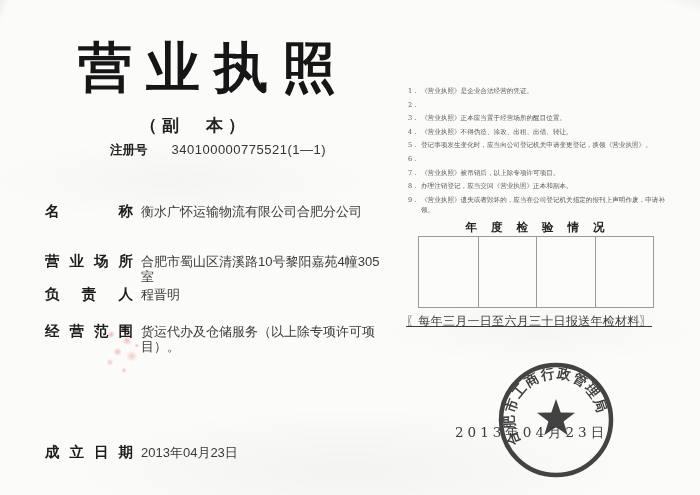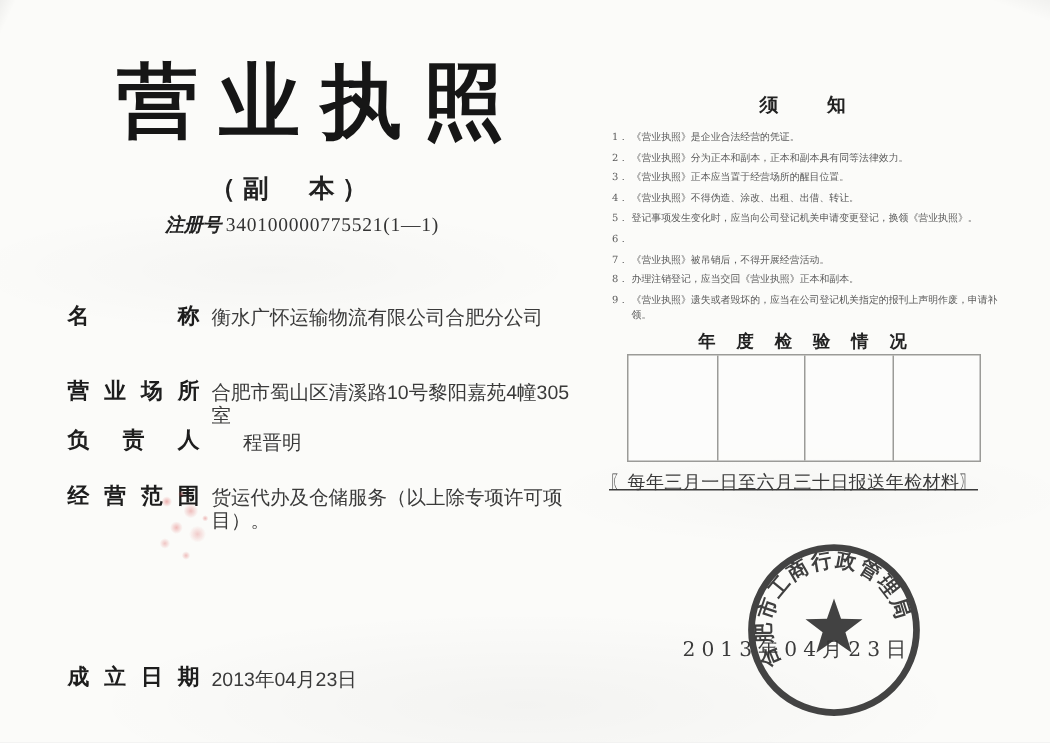--- a/index.html
+++ b/index.html
@@ -21,36 +21,36 @@
   .license-title{
     left:78px;top:32px;
     font-size:54px;font-weight:900;letter-spacing:14px;color:#161616;
     white-space:nowrap;
   }
   .copy-subtitle{
     left:140px;top:114px;
     font-size:17px;font-weight:600;letter-spacing:5px;color:#222;
   }
   .reg-row{left:110px;top:142px;font-size:12.5px;white-space:nowrap;}
-  .reg-label{font-weight:700;color:#222;font-style:italic;}
-  .reg-number{font-family:Liberation Serif, serif;font-weight:400;
-    font-size:13px;color:#333;margin-left:3px;letter-spacing:.5px;}
+  .reg-label{font-weight:700;color:#222;}
+  .reg-number{font-family:Liberation Sans, sans-serif;font-weight:400;
+    font-size:13px;color:#333;margin-left:24px;letter-spacing:.5px;}
   .field-row{left:45px;display:flex;align-items:flex-start;}
   .flabel{
     display:inline-block;width:88px;flex:0 0 88px;
     font-size:14.5px;font-weight:700;color:#1d1d1d;
     text-align:justify;text-align-last:justify;line-height:15px;
   }
   .fvalue{
     font-family:Liberation Sans, sans-serif;
     font-size:13px;color:#3a3a3a;line-height:15px;margin-left:8px;width:240px;
   }
   .row-name{top:204px;justify-content:flex-end;}
   .row-premises{top:254px;}
-  .row-person{top:287px;gap:21px;}
+  .row-person{top:287px;}
   .row-scope{top:324px;}
   .row-established{top:445px;}
   .red-smudge{
     left:92px;top:322px;width:64px;height:62px;opacity:.75;
     background:
       radial-gradient(circle 5px at 30% 20%, rgba(214,70,70,.55), rgba(214,70,70,0) 70%),
       radial-gradient(circle 7px at 55% 30%, rgba(214,70,70,.45), rgba(214,70,70,0) 70%),
       radial-gradient(circle 6px at 40% 48%, rgba(220,80,80,.5), rgba(214,70,70,0) 70%),
       radial-gradient(circle 8px at 62% 55%, rgba(214,70,70,.35), rgba(214,70,70,0) 70%),
       radial-gradient(circle 5px at 28% 65%, rgba(214,70,70,.4), rgba(214,70,70,0) 70%),
@@ -120,48 +120,46 @@
   <div class="abs field-row row-scope">
     <span class="flabel">经营范围</span>
     <span class="fvalue">货运代办及仓储服务（以上除专项许可项目）。</span>
   </div>
   <div class="abs red-smudge"></div>
   <div class="abs field-row row-established">
     <span class="flabel">成立日期</span>
     <span class="fvalue">2013年04月23日</span>
   </div>
 
-  <div class="abs notice-title">须　知</div>
   <ul class="abs notice-list">
     <li>
         <span class="notice-num">1．</span>
         <span>《营业执照》是企业合法经营的凭证。</span>
       </li>
     <li>
         <span class="notice-num">2．</span>
-        <span>《营业执照》分为正本和副本，正本和副本具有同等法律效力。</span>
       </li>
     <li>
         <span class="notice-num">3．</span>
         <span>《营业执照》正本应当置于经营场所的醒目位置。</span>
       </li>
     <li>
         <span class="notice-num">4．</span>
         <span>《营业执照》不得伪造、涂改、出租、出借、转让。</span>
       </li>
     <li>
         <span class="notice-num">5．</span>
         <span>登记事项发生变化时，应当向公司登记机关申请变更登记，换领《营业执照》。</span>
       </li>
     <li>
         <span class="notice-num">6．</span>
       </li>
     <li>
         <span class="notice-num">7．</span>
-        <span>《营业执照》被吊销后，不得开展经营活动。</span>
+        <span>《营业执照》被吊销后，以上除专项许可项目。</span>
       </li>
     <li>
         <span class="notice-num">8．</span>
         <span>办理注销登记，应当交回《营业执照》正本和副本。</span>
       </li>
     <li>
         <span class="notice-num">9．</span>
         <span>《营业执照》遗失或者毁坏的，应当在公司登记机关指定的报刊上声明作废，申请补领。</span>
       </li>
   </ul>

